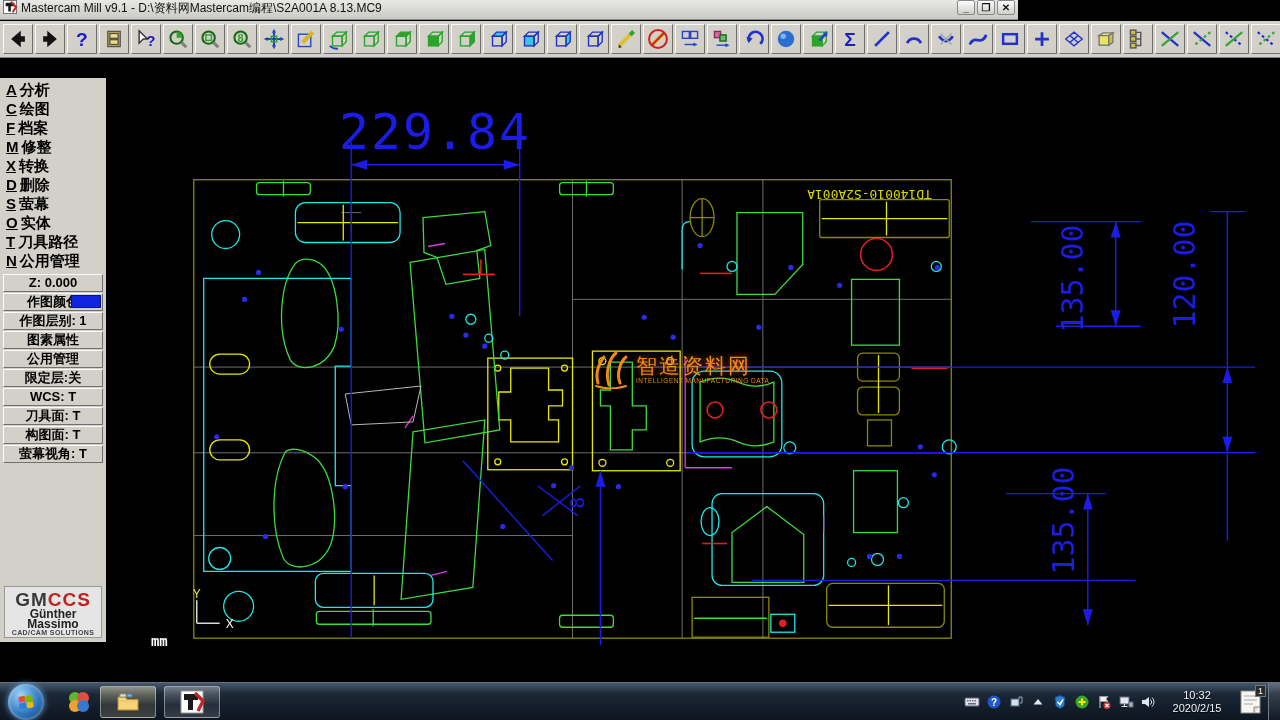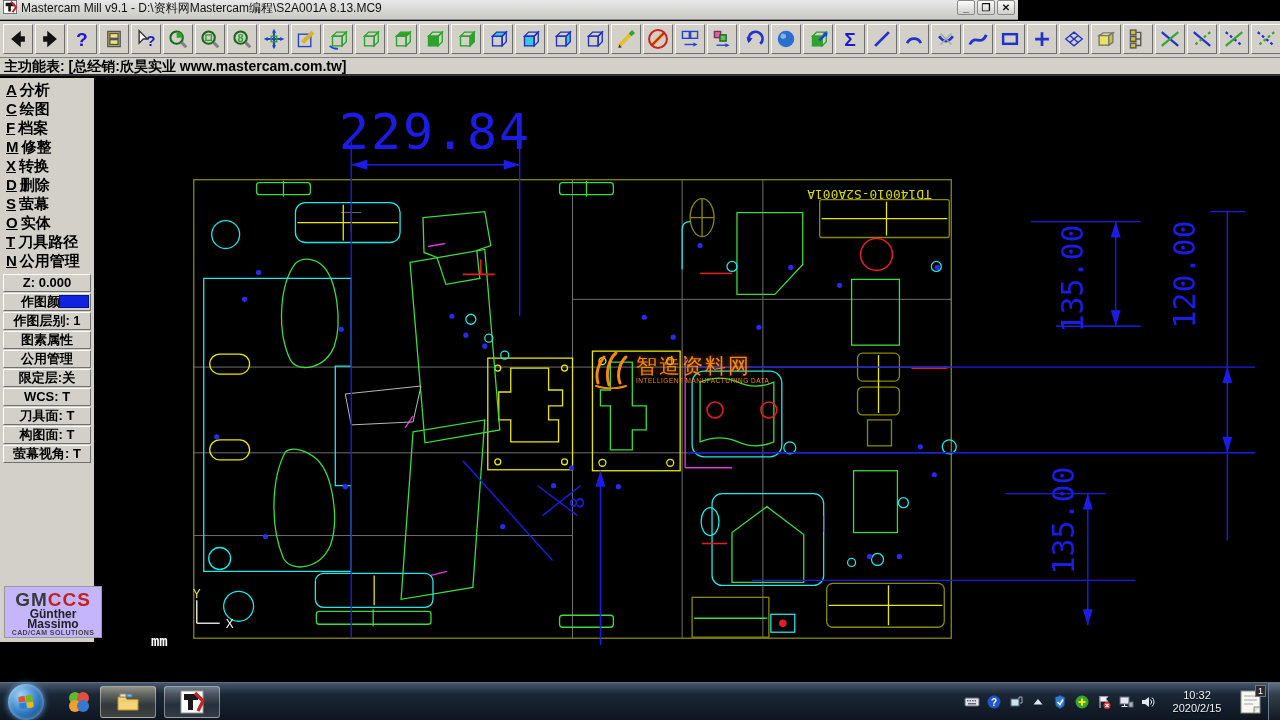--- a/index.html
+++ b/index.html
@@ -29,36 +29,36 @@
   .tbtn svg { width:22px; height:22px; }
 
   
   .menubar { position:absolute; left:0; top:58px; width:1280px; height:18px;
     background:#d3d0c9; border-bottom:2px solid #333; font-size:14px;
     font-weight:bold; color:#000; padding-left:4px; white-space:nowrap; }
 
   
   .main { position:absolute; left:0; top:78px; width:1280px; height:604px; background:#000; }
 
-  .sidebar { position:absolute; left:0; top:0; width:94px; height:564px;
+  .sidebar { position:absolute; left:0; top:0; width:106px; height:564px;
     background:#d3d0c9; padding:2px 2px 0 2px; }
   .mitem { font-size:15px; font-weight:bold; color:#000; line-height:19px;
     padding-left:4px; white-space:nowrap; cursor:default; }
   .mitem u { margin-right:3px; }
   .sbtn { position:relative; height:18px; margin:1px 1px; background:#d3d0c9;
     border-top:1.5px solid #fbfbf9; border-left:1.5px solid #fbfbf9;
     border-right:1.5px solid #707070; border-bottom:1.5px solid #707070;
     font-size:13px; font-weight:bold; color:#000; text-align:center;
     line-height:15px; white-space:nowrap; overflow:hidden; }
   .navgroup { margin-top:10px; }
   .statgroup { margin-top:4px; }
   .swatch { position:absolute; right:1px; top:1px; width:30px; height:13px;
     background:#1024e0; border:1px solid #06128a; }
   .gmccs { position:absolute; left:4px; bottom:4px; width:98px; height:52px;
-    background:#c4b5fd; border:1px solid #999; text-align:center; padding-top:3px; }
+    background:#e5e5e5; border:1px solid #999; text-align:center; padding-top:3px; }
   .gmccs .l1 { font-size:19px; font-weight:bold; letter-spacing:1px; line-height:19px; }
   .gmccs .l1 .gm { color:#3a3a3a; } .gmccs .l1 .ccs { color:#c0231f; }
   .gmccs .l2 { font-size:12px; font-weight:bold; color:#222; line-height:10px; }
   .gmccs .l3 { font-size:7px; font-weight:bold; color:#444; letter-spacing:.4px; }
 
   .canvas { position:absolute; left:110px; top:15px; width:1170px; height:604px; background:#000;margin-left:32px; }
   .canvas svg.cad { position:absolute; inset:0; }
 
   .watermark { position:absolute; left:450px; top:256px; display:flex;
     align-items:center; gap:6px; opacity:.95; pointer-events:none; }
@@ -389,21 +389,20 @@
         </svg>
       </div>
       <div class="tbtn">
         <svg viewBox="0 0 16 16">
           <line x1="2" y1="3" x2="14" y2="13" stroke="#2233cc" stroke-width="1.6" stroke-dasharray="2,2"></line>
           <line x1="14" y1="3" x2="2" y2="13" stroke="#3aa33a" stroke-width="1.6" stroke-dasharray="2,2"></line>
         </svg>
       </div>
     </div>
 
-  <div class="menubar">主功能表: [总经销:欣昊实业 www.mastercam.com.tw]</div>
 
   <div class="main">
 
     <div class="sidebar">
       <div id="menu-list">
           <div class="mitem"><u>A</u><span>分析</span></div>
           <div class="mitem"><u>C</u><span>绘图</span></div>
           <div class="mitem"><u>F</u><span>档案</span></div>
           <div class="mitem"><u>M</u><span>修整</span></div>
           <div class="mitem"><u>X</u><span>转换</span></div>

